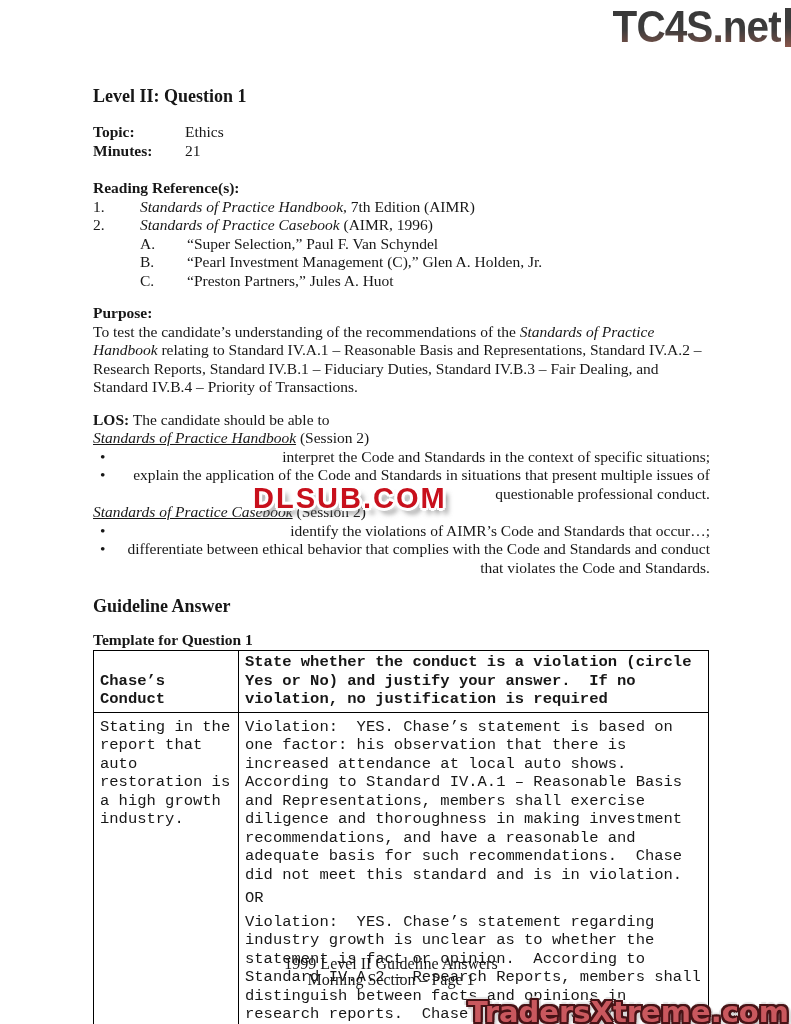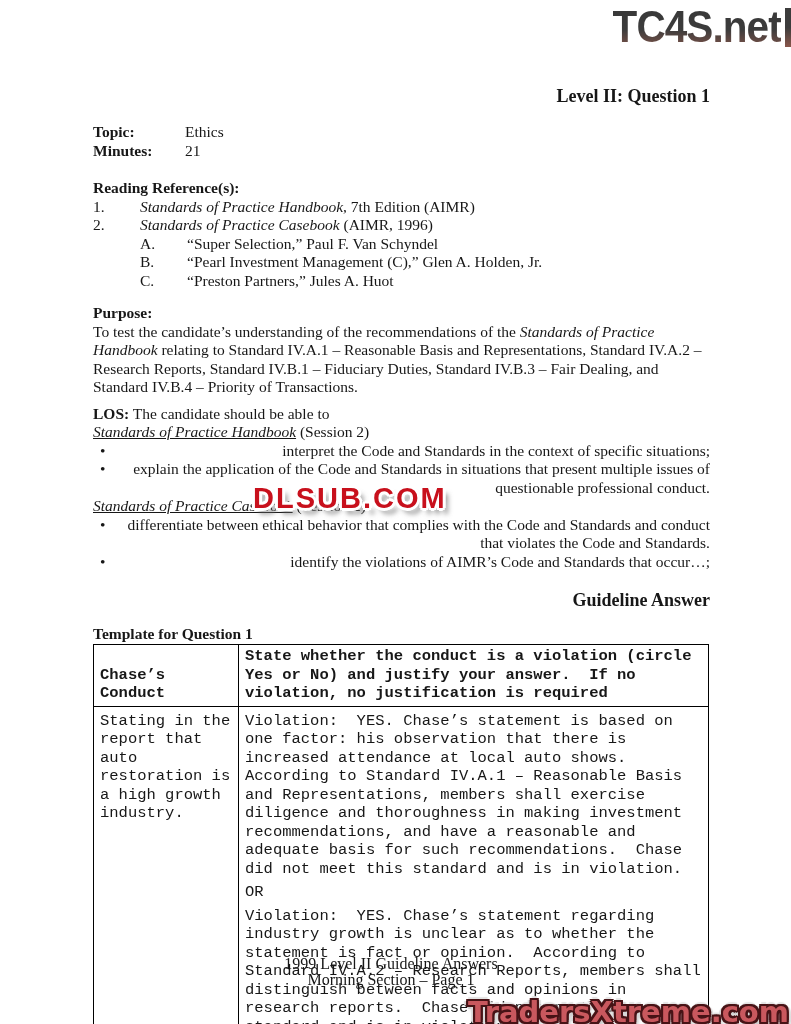--- a/index.html
+++ b/index.html
@@ -12,36 +12,36 @@
   
   .logo-tc4s{position:absolute;top:2px;right:10px;
     font-family:"Liberation Sans",sans-serif;font-weight:bold;font-size:44px;letter-spacing:-1px;
     transform:scaleX(.92);transform-origin:right top;
     background:linear-gradient(180deg,#373737 0%,#3c3c3c 55%,var(--tc4s-brown,#8a574b) 100%);
     -webkit-background-clip:text;background-clip:text;color:transparent;}
   .logo-edge{position:absolute;top:8px;right:0;width:6px;height:39px;
     background:linear-gradient(180deg,#3c3c3c 50%,var(--tc4s-brown,#8a574b) 100%);}
 
   .content{position:absolute;left:93px;top:86px;width:617px;font-size:15.5px;line-height:18.5px;}
-  h1,h2{font-size:18px;line-height:20px;margin:0;font-weight:bold;text-align:right;}
+  h1,h2{font-size:18px;line-height:20px;margin:0;font-weight:bold;}
   h2{margin-top:19px;}
 
   .meta{margin-top:17px;}
   .meta-label{display:inline-block;width:92px;font-weight:bold;}
 
   .reading{margin-top:19px;}
   .ref-item{position:relative;padding-left:47px;}
   .ref-num{position:absolute;left:0;}
   .sub-item{position:relative;padding-left:94px;}
   .sub-letter{position:absolute;left:47px;}
 
   .purpose{margin-top:14px;}
   .purpose p{margin:0;}
 
-  .los{margin-top:8px;}
+  .los{margin-top:14px;}
   .bullet{position:relative;padding-left:27px;text-align:right;}
   .bullet::before{content:"•";position:absolute;left:7px;}
 
   .tbl-title{margin-top:16px;line-height:16px;}
   table{border-collapse:collapse;table-layout:fixed;width:616px;margin-top:2px;}
   td{border:1.5px solid #000;font-family:Liberation Mono, monospace;}
   col.c1{width:145px;}
   td.hdr{font-weight:bold;vertical-align:bottom;padding:2px 6px 3px 6px;}
   td.bod{vertical-align:top;padding:5px 7px 6px 6px;margin-top:7px;}
   .ans p{margin:0;}
@@ -119,22 +119,22 @@
         <span class="b">LOS:</span><span> The candidate should be able to</span>
       </div>
       <div>
         <span class="i u">Standards of Practice Handbook</span><span> (Session 2)</span>
       </div>
       <div class="bullet"><span>interpret the Code and Standards in the context of specific situations;</span></div>
       <div class="bullet"><span>explain the application of the Code and Standards in situations that present multiple issues of questionable professional conduct.</span></div>
       <div>
         <span class="i u">Standards of Practice Casebook</span><span> (Session 2)</span>
       </div>
+      <div class="bullet"><span>identify the violations of AIMR’s Code and Standards that occur…;</span></div>
       <div class="bullet"><span>differentiate between ethical behavior that complies with the Code and Standards and conduct that violates the Code and Standards.</span></div>
-      <div class="bullet"><span>identify the violations of AIMR’s Code and Standards that occur…;</span></div>
     </div>
 
     <h2>Guideline Answer</h2>
 
     <div class="tbl-title b">Template for Question 1</div>
 
     <table>
       <colgroup>
           <col class="c1">
           <col class="c2">

